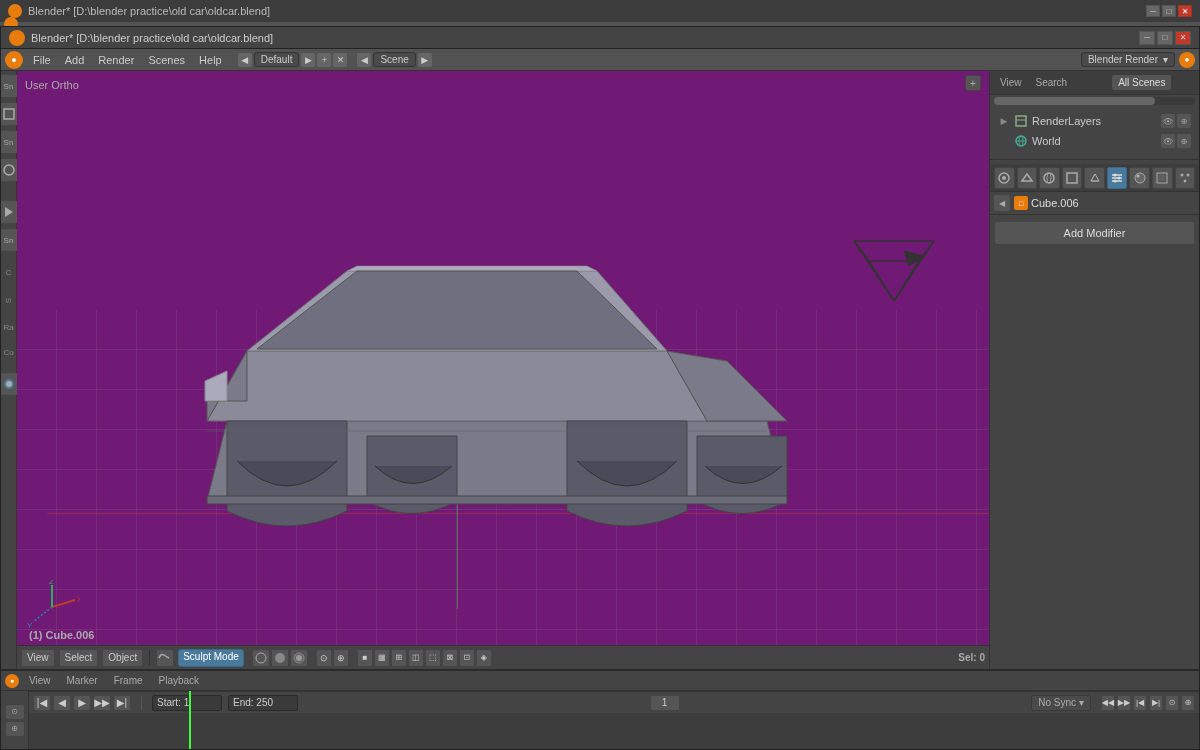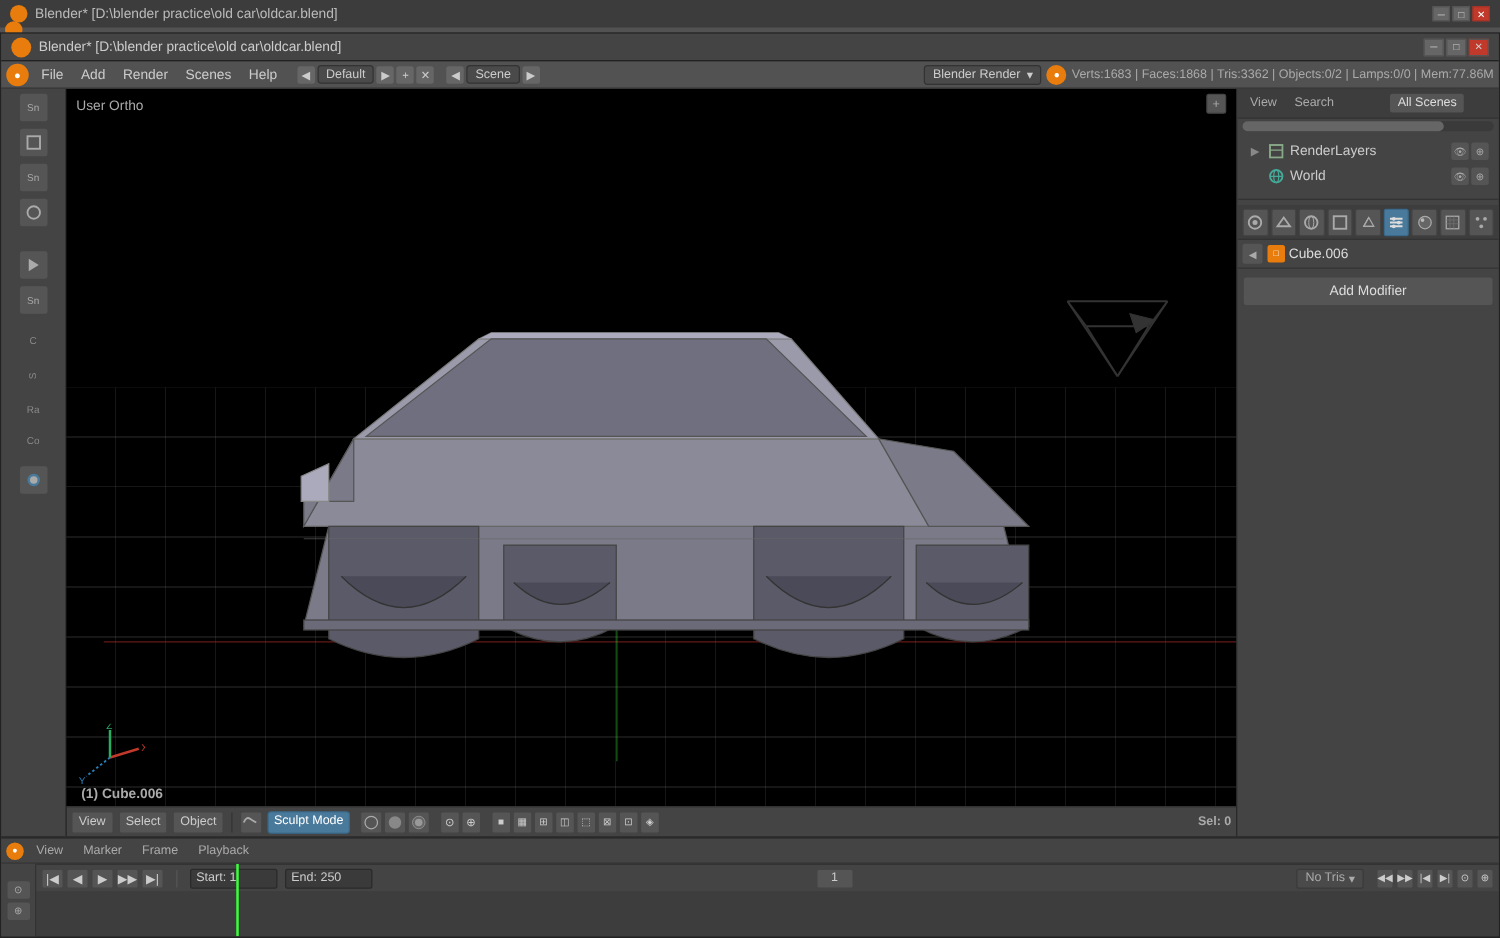--- a/index.html
+++ b/index.html
@@ -123,21 +123,21 @@
       justify-content: center;
     }
     .status-text {
       font-size: 10px;
       color: #aaa;
       white-space: nowrap;
     }
 
     
     .left-sidebar {
-      width: 52px;
+      width: 16px;
       background: #444;
       display: flex;
       flex-direction: column;
       align-items: center;
       padding: 4px 0;
       gap: 6px;
       border-right: 1px solid #333;
       flex-shrink: 0;
     }
     .sidebar-icon {
@@ -149,21 +149,21 @@
       align-items: center;
       justify-content: center;
       cursor: pointer;
       font-size: 9px;
       color: #ccc;
     }
 
     
     .viewport {
       flex: 1;
-      background: #000000;
+      background: #701a75;
       position: relative;
       overflow: hidden;
     }
     .viewport-label {
       position: absolute;
       top: 8px;
       left: 8px;
       color: #aaa;
       font-size: 11px;
       z-index: 10;
@@ -567,21 +567,20 @@
     </div>
 
     <div class="menu-spacer"></div>
 
     <div class="menu-right">
       <div class="menu-pill">
         <span>Blender Render</span>
         <span style="margin-left:3px;">▾</span>
       </div>
       <div style="width:16px;height:16px;background:#e87d0d;border-radius:50%;display:flex;align-items:center;justify-content:center;font-size:8px;color:white;">●</div>
-      <span class="status-text">Verts:1683 | Faces:1868 | Tris:3362 | Objects:0/2 | Lamps:0/0 | Mem:77.86M</span>
     </div>
   </div>
 
   <div style="display:flex;flex:1;overflow:hidden;">
 
     <div class="left-sidebar">
       <div class="sidebar-icon" title="Sn">
         <span style="font-size:8px;color:#aaa;">Sn</span>
       </div>
       <div class="sidebar-icon">
@@ -921,21 +920,21 @@
           </div>
           <div style="width:1px;height:14px;background:#555;margin:0 4px;"></div>
           <span class="tl-field">Start: 1</span>
           <span class="tl-field">End: 250</span>
           <div style="flex:1;"></div>
           <div class="tl-play-btn" style="width:30px;justify-content:center;">
             <span>1</span>
           </div>
           <div style="flex:1;"></div>
           <div class="tl-sync">
-            <span>No Tris</span>
+            <span>No Sync</span>
             <span style="margin-left:3px;">▾</span>
           </div>
 
           <div style="display:flex;gap:2px;margin-left:4px;">
             <div class="tl-play-btn" style="width:14px;font-size:8px;">◀◀</div>
             <div class="tl-play-btn" style="width:14px;font-size:8px;">▶▶</div>
             <div class="tl-play-btn" style="width:14px;font-size:8px;">|◀</div>
             <div class="tl-play-btn" style="width:14px;font-size:8px;">▶|</div>
             <div class="tl-play-btn" style="width:14px;font-size:8px;">⊙</div>
             <div class="tl-play-btn" style="width:14px;font-size:8px;">⊕</div>

